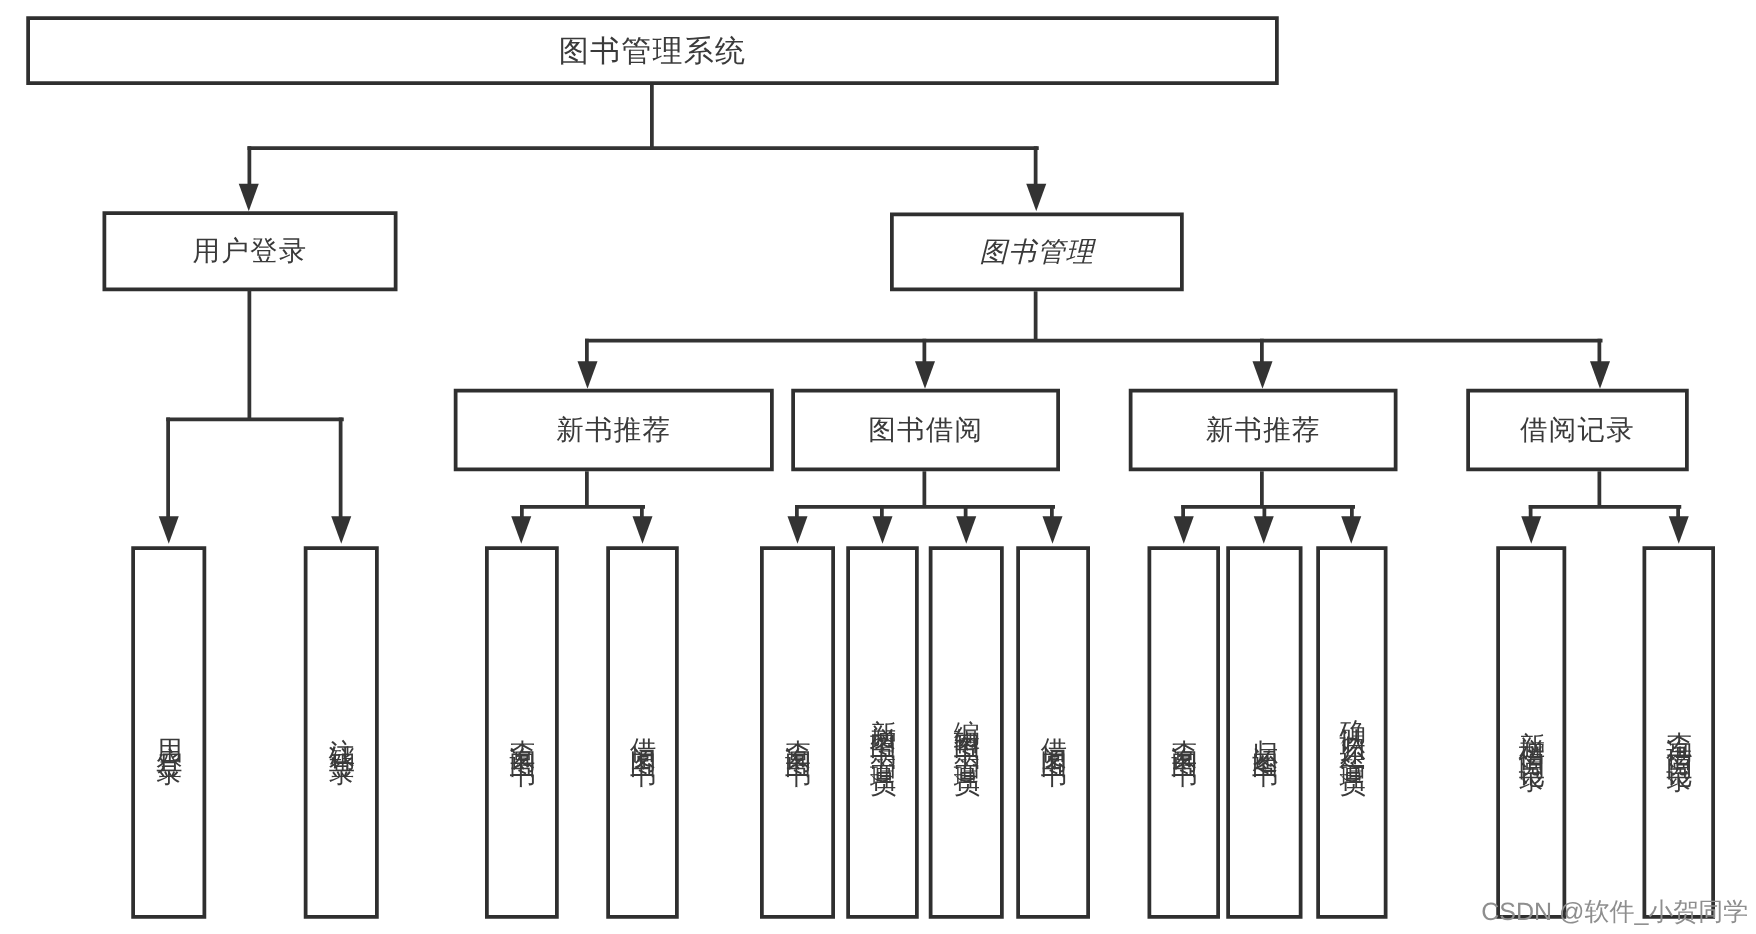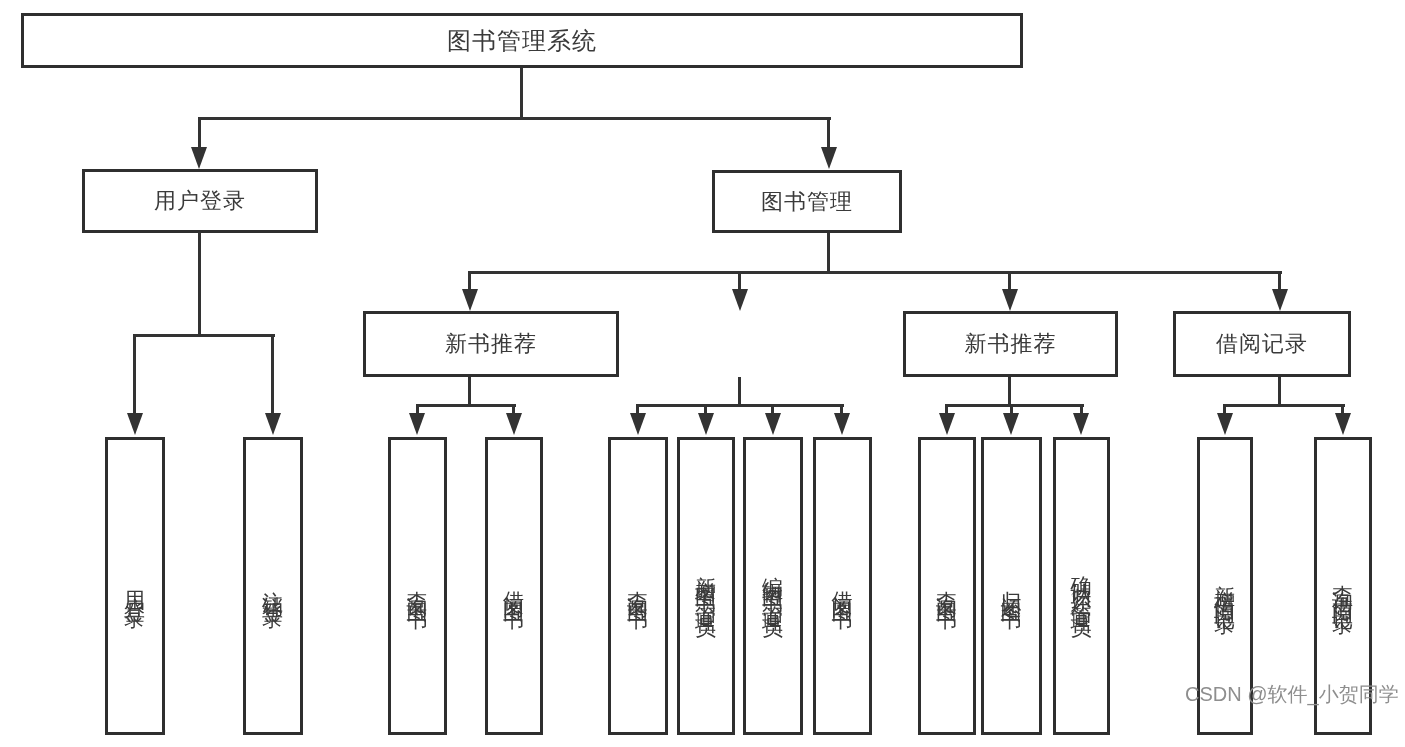--- a/index.html
+++ b/index.html
@@ -26,60 +26,61 @@
   }
   .line{position:absolute;background:var(--line);}
   .vline{width:3px;}
   .hline{height:3px;}
   .arrow{
     position:absolute;width:0;height:0;
     border-left:8px solid transparent;border-right:8px solid transparent;
     border-top:22px solid var(--line);
   }
   .watermark{
-    position:absolute;left:1185px;top:681px;font-size:20px;color:var(--wm);
+    position:absolute;left:1185px;top:716px;font-size:20px;color:var(--wm);
     white-space:nowrap;z-index:5;
   }
 </style>
 </head>
 <body>
 
 <div class="canvas">
 
   <div class="box hbox root" style="left:21px;top:13px;width:1002px;height:55px;">图书管理系统</div>
 
   <div class="line vline" style="left:520px;top:68px;height:50px;"></div>
   <div class="line hline" style="left:198px;top:117px;width:633px;"></div>
   <div class="line vline" style="left:198px;top:117px;height:33px;"></div>
   <div class="arrow" style="left:191px;top:147px;"></div>
   <div class="line vline" style="left:827px;top:117px;height:33px;"></div>
   <div class="arrow" style="left:821px;top:147px;"></div>
 
   <div class="box hbox" style="left:82px;top:169px;width:236px;height:64px;">用户登录</div>
-  <div class="box hbox" style="left:712px;top:170px;width:190px;height:63px;">图书管理</div>
+  <div class="box hbox" style="left:712px;top:170px;width:235px;height:63px;font-style:italic;">图书管理</div>
 
   <div class="line vline" style="left:198px;top:232px;height:103px;"></div>
   <div class="line hline" style="left:133px;top:334px;width:142px;"></div>
   <div class="line vline" style="left:133px;top:334px;height:82px;"></div>
   <div class="arrow" style="left:127px;top:413px;"></div>
   <div class="line vline" style="left:271px;top:334px;height:82px;"></div>
   <div class="arrow" style="left:265px;top:413px;"></div>
 
   <div class="line vline" style="left:827px;top:233px;height:40px;"></div>
   <div class="line hline" style="left:468px;top:271px;width:814px;"></div>
   <div class="line vline" style="left:468px;top:271px;height:21px;"></div>
   <div class="arrow" style="left:462px;top:289px;"></div>
   <div class="line vline" style="left:738px;top:271px;height:21px;"></div>
   <div class="arrow" style="left:732px;top:289px;"></div>
   <div class="line vline" style="left:1008px;top:271px;height:21px;"></div>
   <div class="arrow" style="left:1002px;top:289px;"></div>
   <div class="line vline" style="left:1278px;top:271px;height:21px;"></div>
   <div class="arrow" style="left:1272px;top:289px;"></div>
 
   <div class="box hbox" style="left:363px;top:311px;width:256px;height:66px;">新书推荐</div>
+  <div class="box hbox" style="left:633px;top:311px;width:215px;height:66px;">图书借阅</div>
   <div class="box hbox" style="left:903px;top:311px;width:215px;height:66px;">新书推荐</div>
   <div class="box hbox" style="left:1173px;top:311px;width:178px;height:66px;">借阅记录</div>
 
   <div class="line vline" style="left:468px;top:377px;height:29px;"></div>
   <div class="line hline" style="left:416px;top:404px;width:100px;"></div>
   <div class="line vline" style="left:416px;top:404px;height:11px;"></div>
   <div class="arrow" style="left:409px;top:413px;"></div>
   <div class="line vline" style="left:512px;top:404px;height:11px;"></div>
   <div class="arrow" style="left:506px;top:413px;"></div>
 

